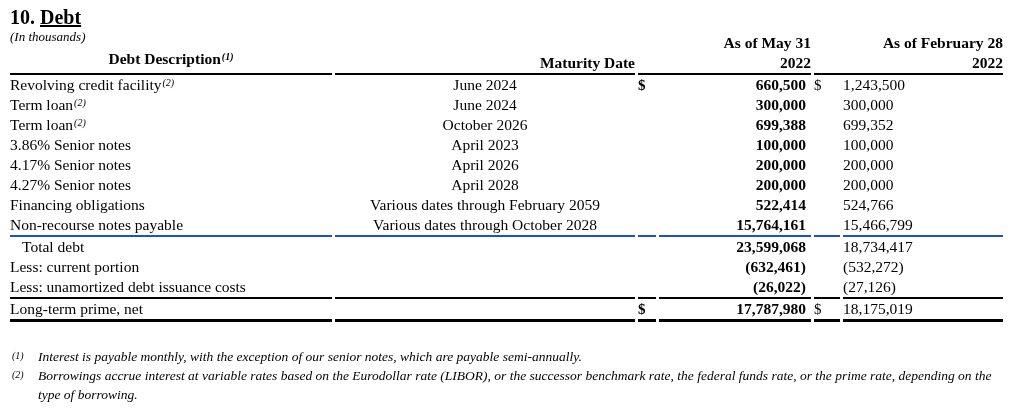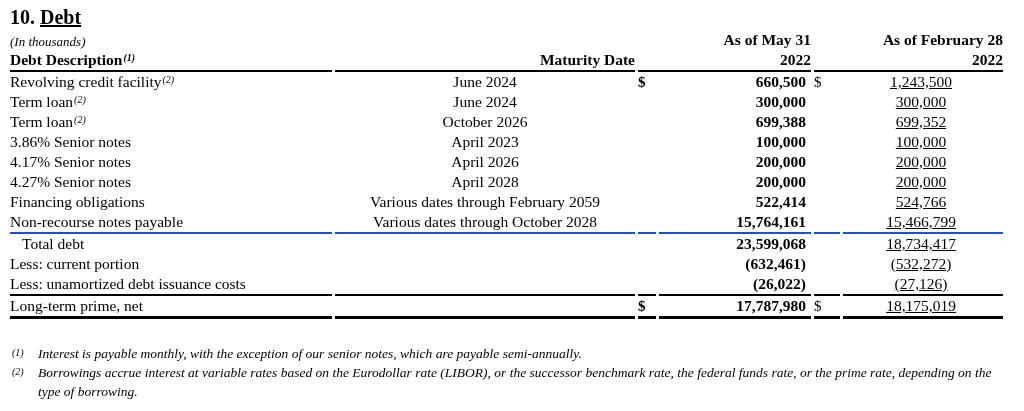--- a/index.html
+++ b/index.html
@@ -54,27 +54,27 @@
     height: 42px;
   }
   .units-note {
     font-weight: normal;
     font-style: italic;
     font-size: 13px;
     text-align: left;
     line-height: 17px;
   }
   .head-center { text-align: right; }
-  .desc-title { text-align: left; line-height: 20px; }
+  .desc-title { text-align: center; line-height: 28px; }
 
   td.desc  { text-align: left; }
   td.mat   { text-align: center; }
   td.dsign { text-align: left; font-size: 15px; }
   td.val   { text-align: right; padding-right: 5px; }
-  td.val2  { text-align: center; padding-right: 4px; text-decoration: underline; }
+  td.val2  { text-align: left; padding-right: 4px; }
   .bold    { font-weight: bold; }
   .indent  { padding-left: 12px; }
 
   tr.rule-mid td   { border-bottom: 2px solid #1d4ed8; margin-left: 16px; }
   tr.rule-thin td  { border-bottom: 2px solid #000; }
   tr.rule-bottom td{ border-bottom: 3.5px solid #000; }
 
   sup.fn-ref {
     font-size: 10px;
     font-style: italic;

